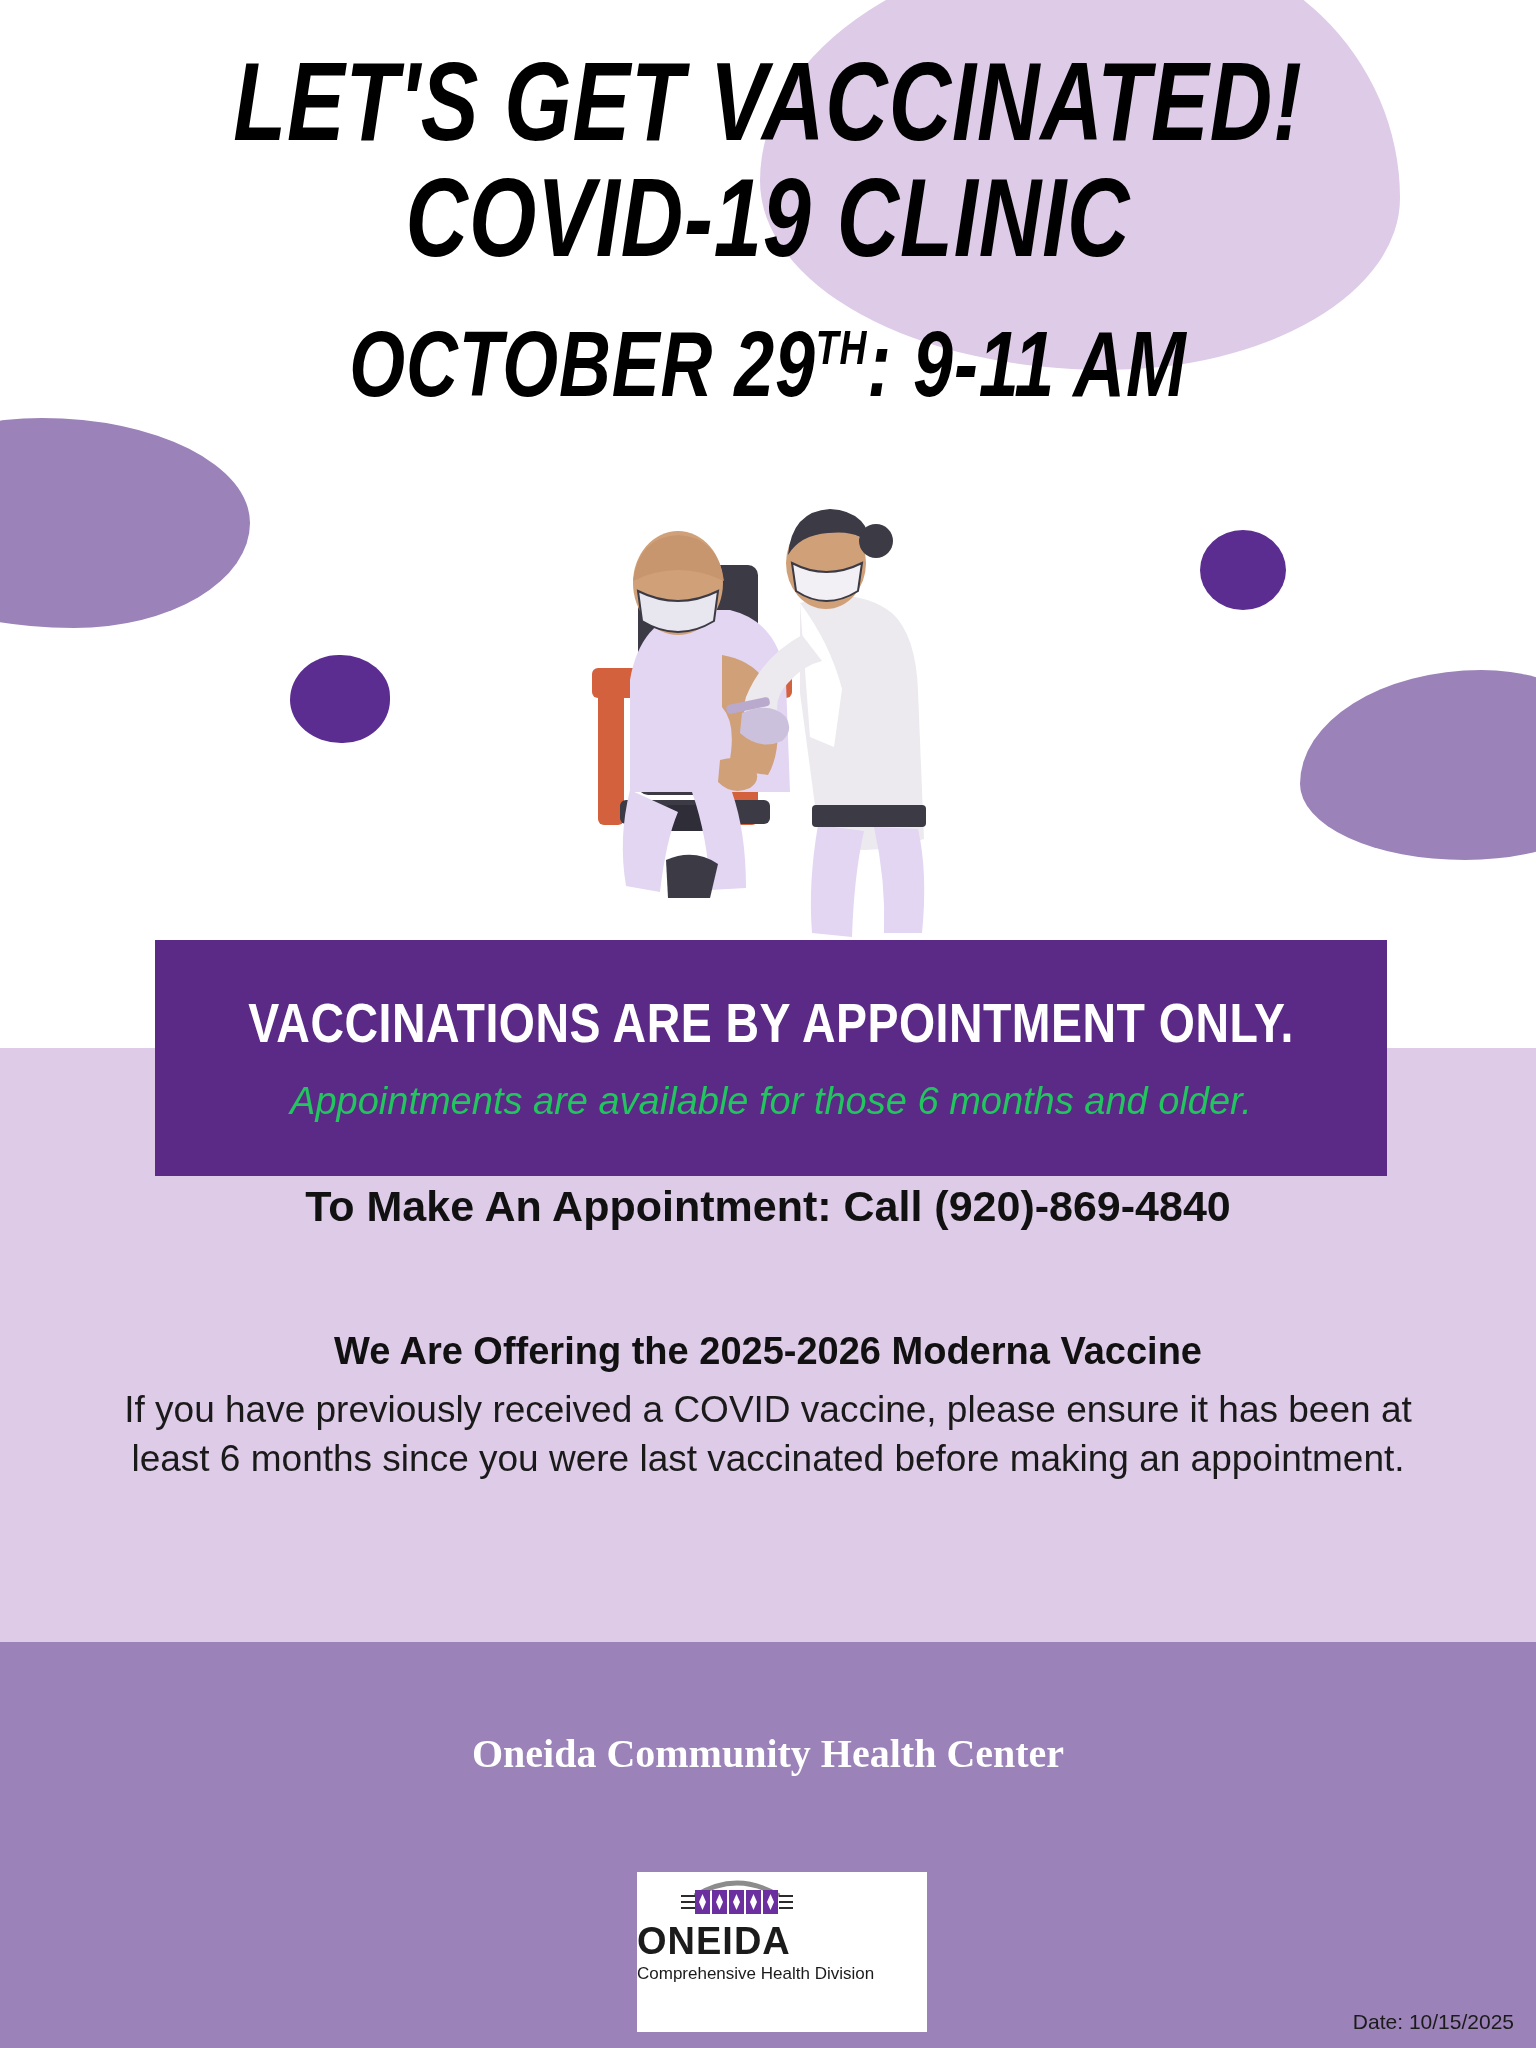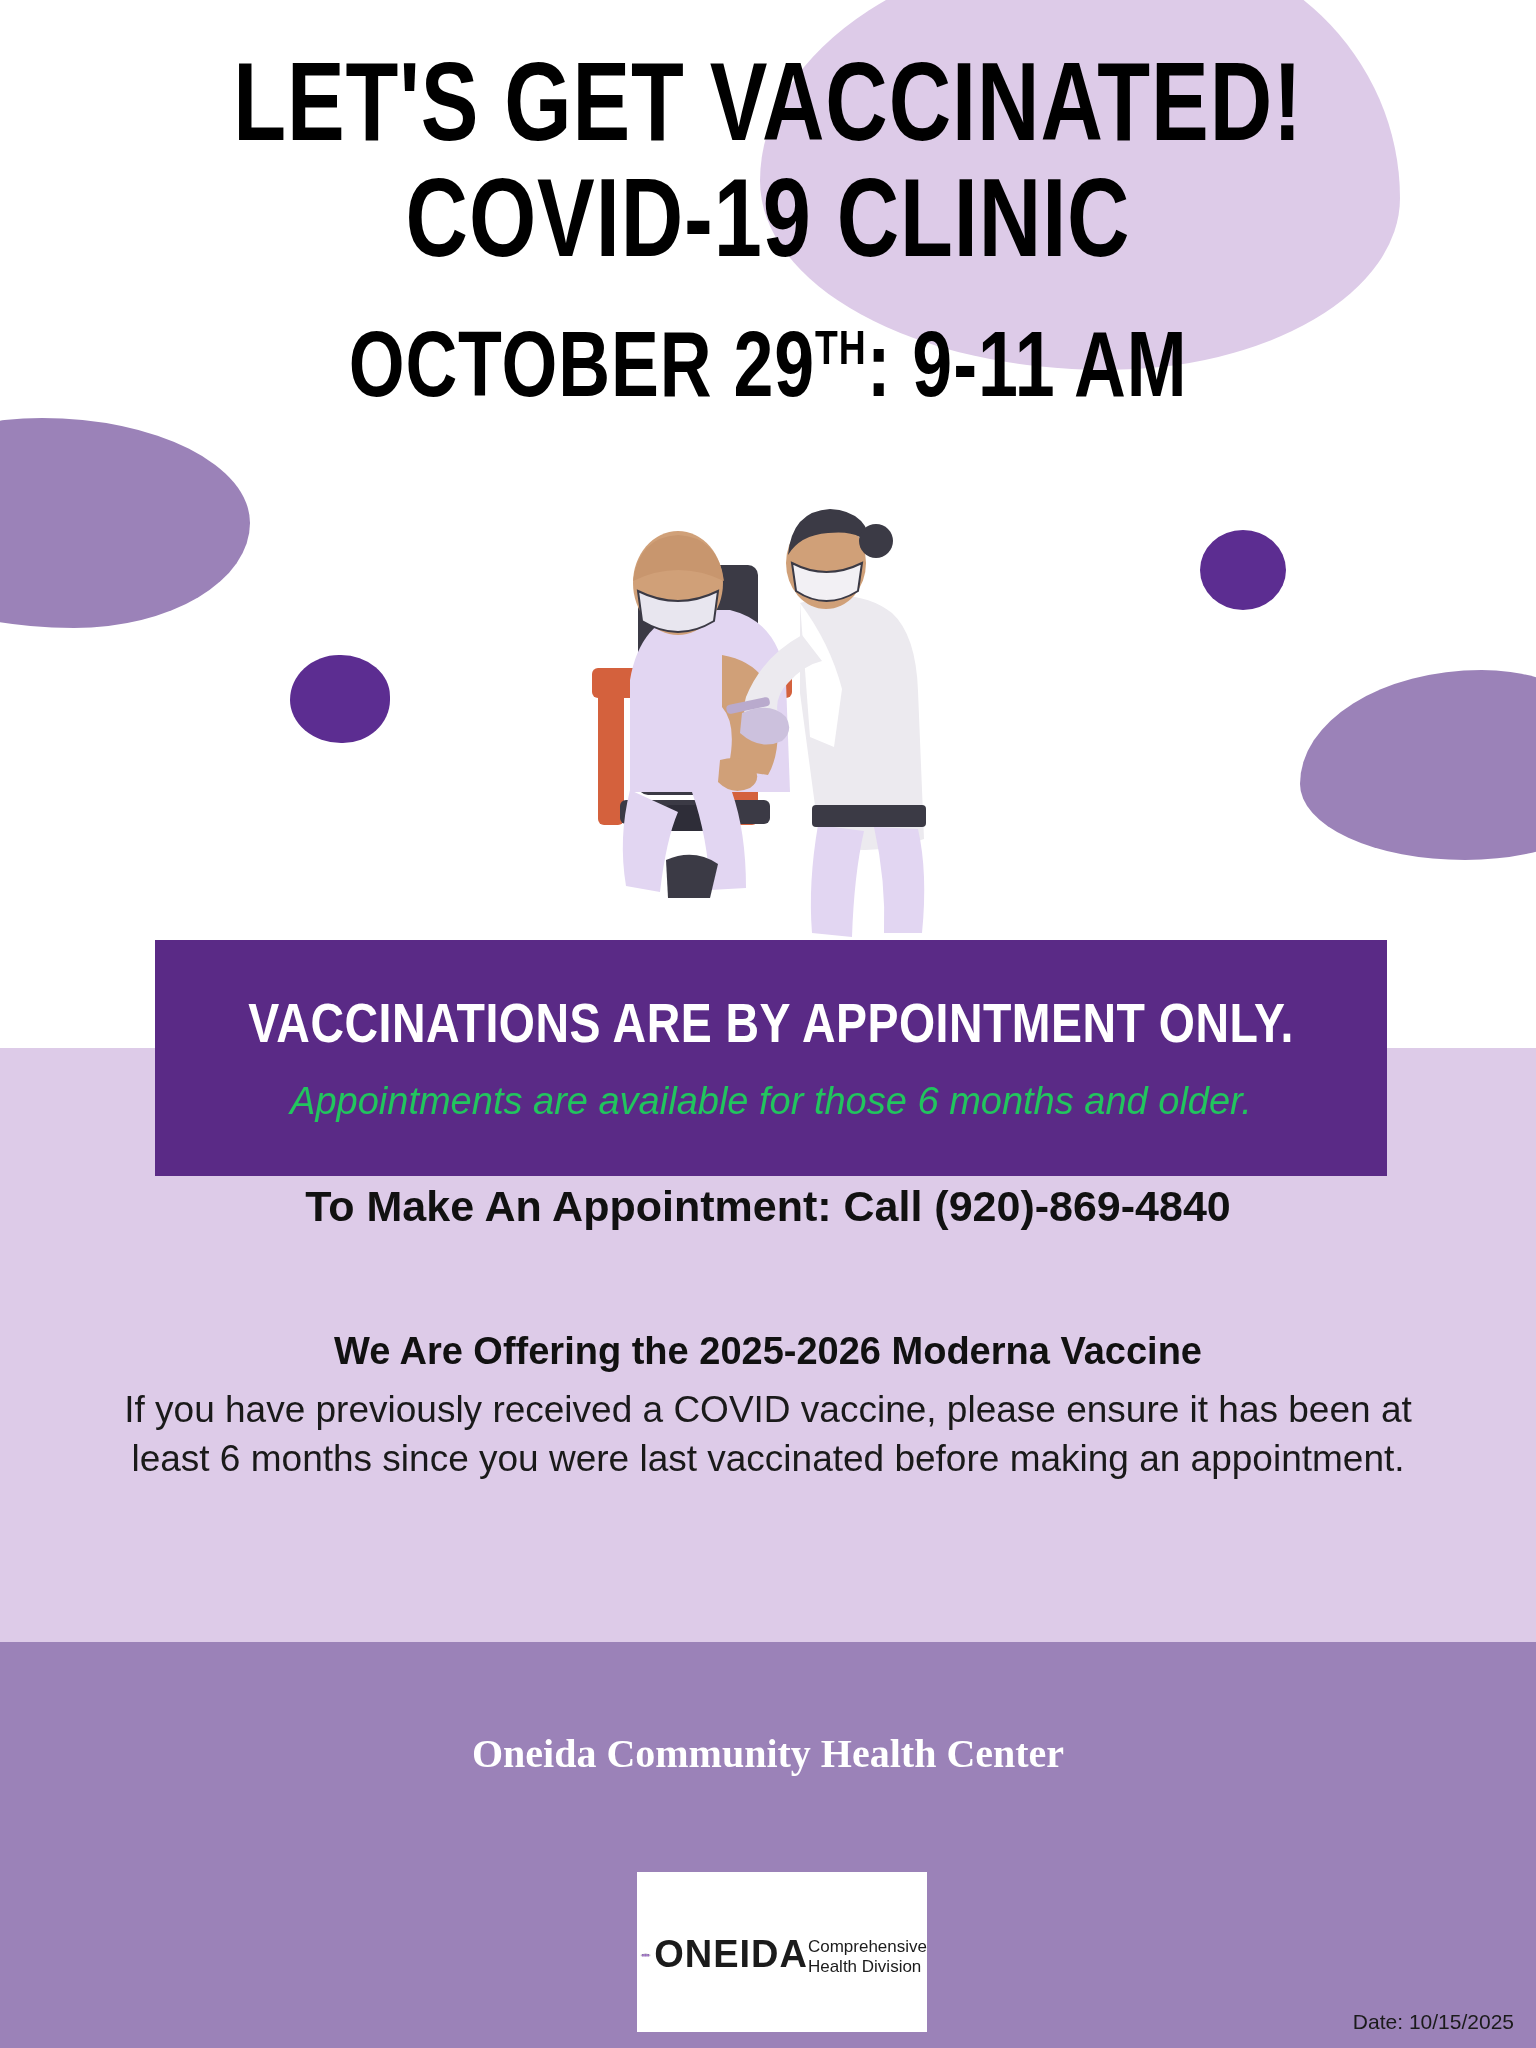--- a/index.html
+++ b/index.html
@@ -77,20 +77,21 @@
     border-radius: 55% 45% 50% 50% / 60% 55% 45% 40%;
   }
 
   
   .headline-block {
     position: absolute;
     left: 0; top: 55px;
     width: 1536px;
     text-align: center;
     z-index: 5;
+    font-style: italic;
   }
   .headline-1, .headline-2 {
     color: #000000;
     font-weight: bold;
     font-family: "Liberation Sans Narrow", "Liberation Sans", sans-serif;
     letter-spacing: 1px;
     line-height: 1.0;
     transform: scaleX(0.92) scaleY(1.18);
     margin: 0;
   }
@@ -214,24 +215,23 @@
   }
 
   
   .logo-card {
     position: absolute;
     left: 637px; top: 1872px;
     width: 290px; height: 160px;
     background: #ffffff;
     z-index: 7;
     display: flex;
-    flex-direction: row;
-    align-items: center;
+    flex-direction: column;
+    align-items: flex-start;
     justify-content: flex-start;
-    padding-top: 6px;
     box-sizing: border-box;
   }
   .logo-mark { width: 200px; height: 52px; display: block; }
   .logo-word {
     font-family: "Liberation Sans", sans-serif;
     font-weight: bold;
     font-size: 38px;
     letter-spacing: 1px;
     color: #1b1b1b;
     line-height: 1;

